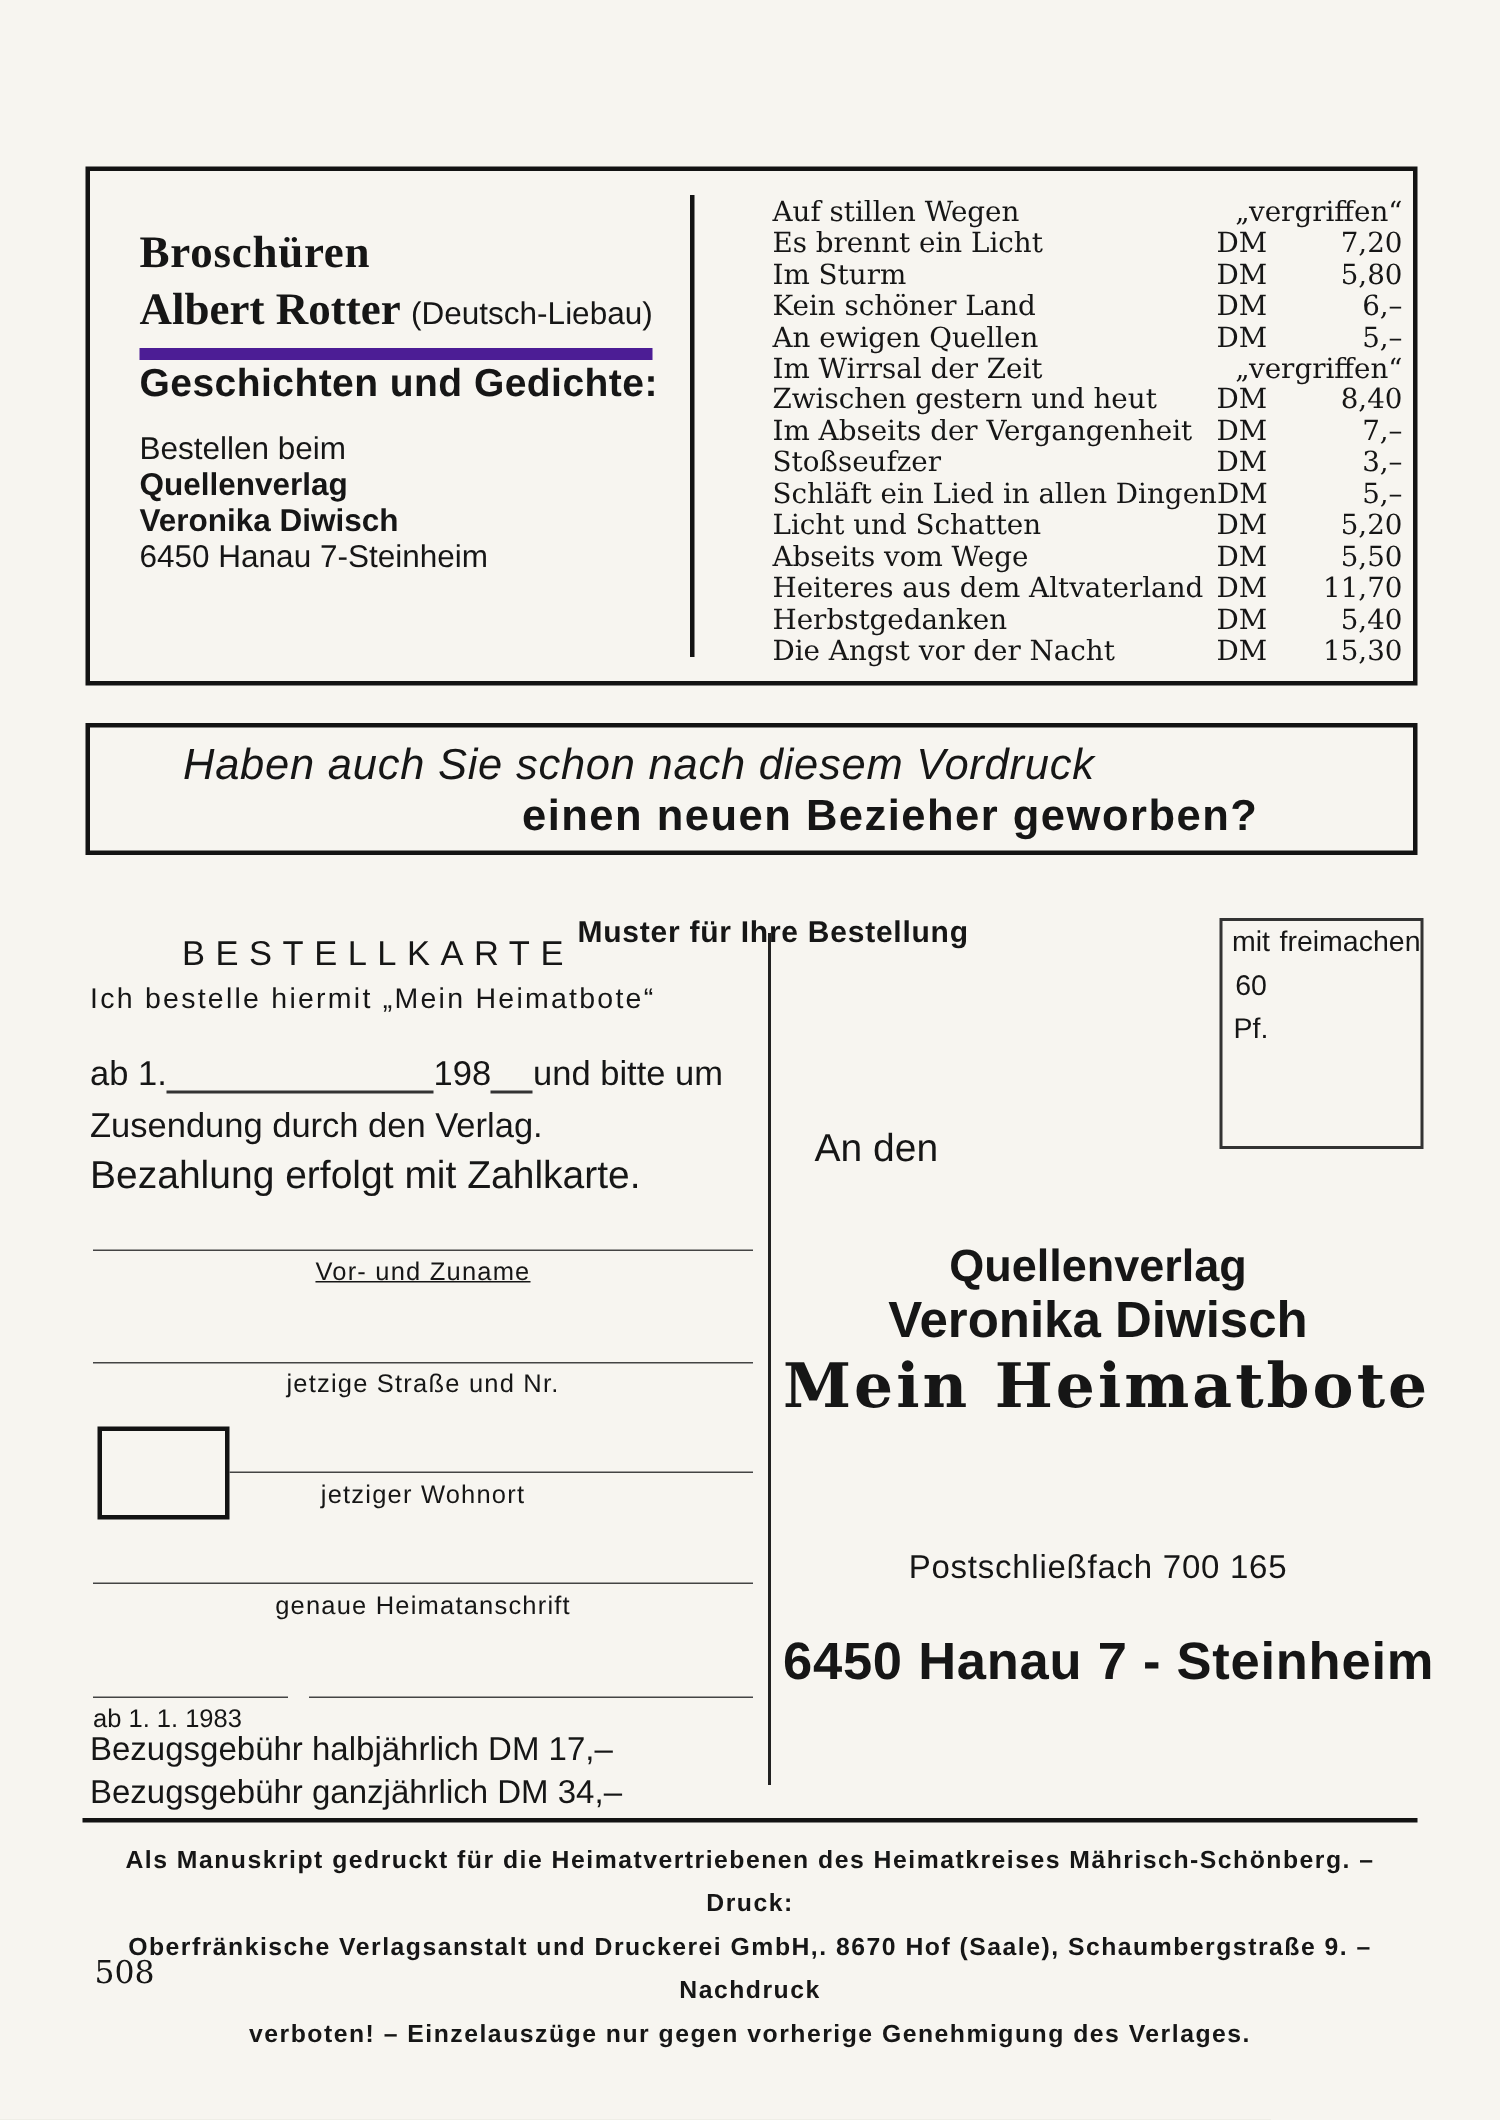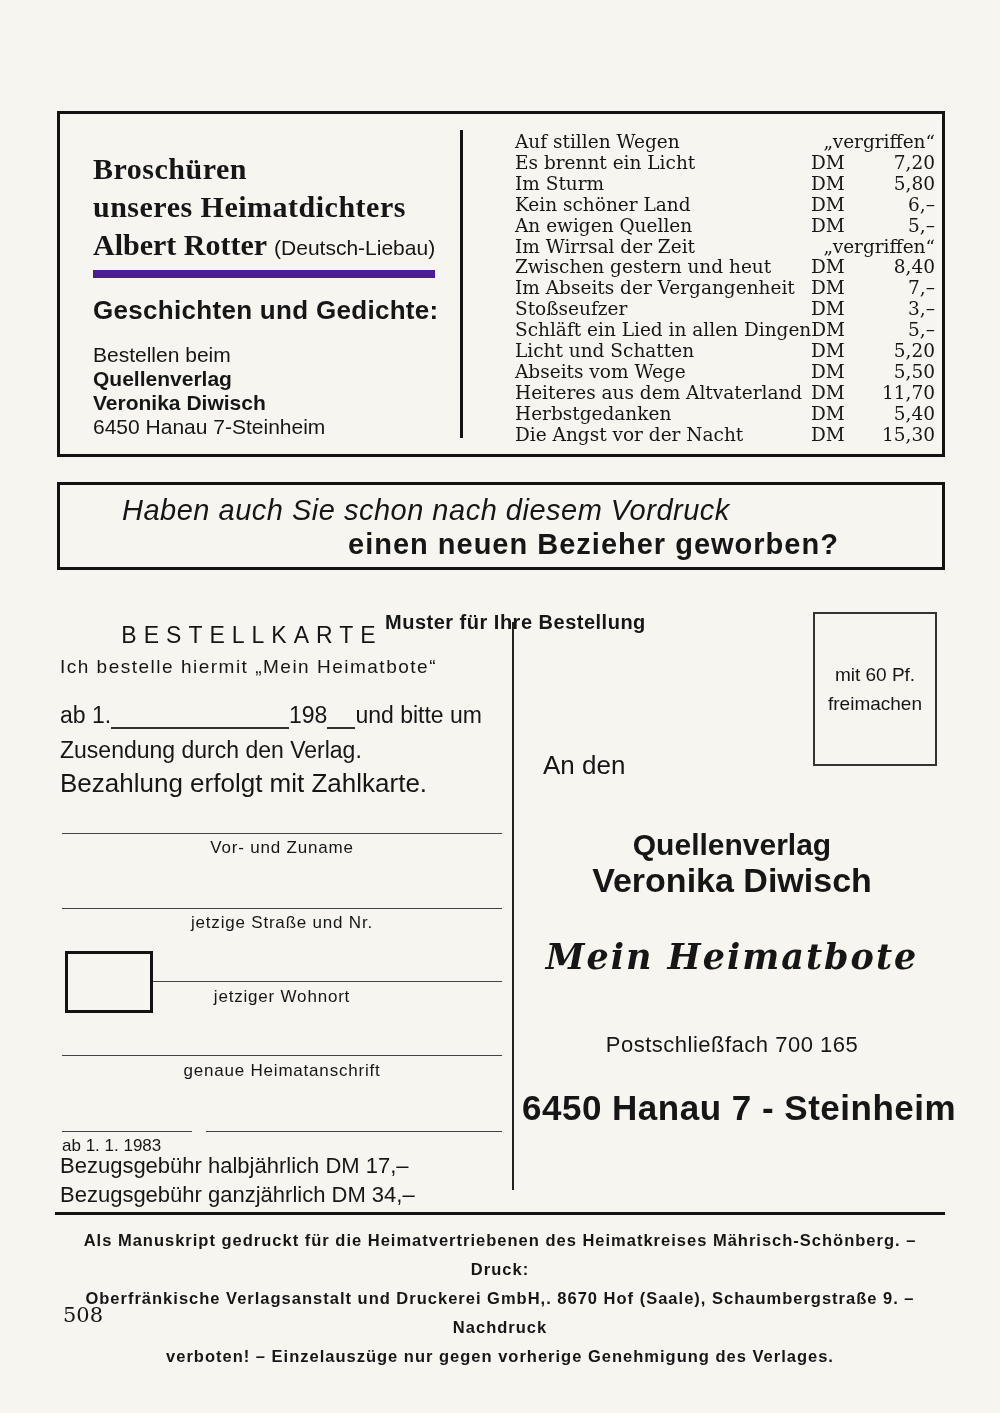--- a/index.html
+++ b/index.html
@@ -22,21 +22,21 @@
   .cat-title {
     font-family:"Liberation Serif", serif; font-weight:bold;
     font-size:30px; line-height:38px; letter-spacing:0.5px;
   }
   .cat-title-line3 {
     display:inline-block; border-bottom:8px solid #4c1d95; padding-bottom:3px;
     font-family:"Liberation Serif", serif; font-weight:bold; font-size:30px; line-height:38px;
     white-space:nowrap;
   }
   .cat-origin { font-family:"Liberation Sans", sans-serif; font-weight:normal; font-size:21px; }
-  .cat-genre { font-weight:bold; font-size:26px; margin-top:17px; letter-spacing:0.3px; }
+  .cat-genre { font-weight:bold; font-size:26px; letter-spacing:0.3px; }
   .cat-order { margin-top:17px; font-size:21px; line-height:24px; }
   .cat-pub   { font-weight:bold; font-size:21px; line-height:24px; }
   .cat-city  { font-size:21px; line-height:24px; }
   .catalog-list {
     position:absolute; left:455px; top:18px; width:420px;
     font-family:"DejaVu Serif", serif; font-size:18.5px; line-height:20.9px;
   }
   .book-row { display:flex; white-space:nowrap; }
   .book-title { flex:1; }
   .price-cell { display:flex; width:124px; }
@@ -65,48 +65,47 @@
   .blank-short { width:28px; border-bottom:2px solid #333; height:1.1em; }
   .order-text1 { position:absolute; left:60px; top:737px; font-size:23px; }
   .order-text2 { position:absolute; left:60px; top:768px; font-size:26px; }
   .form-rule { position:absolute; height:0; border-top:1.5px solid #444; }
   .form-label { position:absolute; font-size:17px; letter-spacing:0.8px; text-align:center; width:440px; left:62px; }
   .sender-box { position:absolute; left:65px; top:951px; width:88px; height:62px; border:3px solid #131313; }
   .valid-from { position:absolute; left:62px; top:1136px; font-size:17px; }
   .fee-half { position:absolute; left:60px; top:1153px; font-size:22px; }
   .fee-full { position:absolute; left:60px; top:1182px; font-size:22px; }
   
-  .stamp-box { position:absolute; left:813px; top:612px; width:124px; height:154px;
-    border:2px solid #333; display:flex; flex-direction:column; justify-content:center;
+  .stamp-box { position:absolute; left:813px; top:612px; width:136px; height:154px;
+    border:2px solid #333; display:flex; flex-direction:row; justify-content:center;
     text-align:center; font-size:19px; line-height:29px; }
   .an-den { position:absolute; left:543px; top:750px; font-size:26px; }
   .addr { position:absolute; left:522px; width:420px; text-align:center; white-space:nowrap; }
   .addr-pub  { top:828px; font-weight:bold; font-size:30px; }
   .addr-name { top:861px; font-weight:bold; font-size:34px; }
-  .addr-mag  { top:936px; font-family:"DejaVu Serif", serif; font-style:italic; font-weight:bold;
-               font-size:35px; letter-spacing:2px; }
+  .addr-mag  { top:900px; font-family:"DejaVu Serif", serif; font-weight:bold;
+               font-size:41px; letter-spacing:2px; }
   .addr-po   { top:1032px; font-size:22px; letter-spacing:0.5px; }
   .addr-city { top:1088px; font-weight:bold; font-size:35px; letter-spacing:0.5px; }
   
   .footer-rule { position:absolute; left:55px; top:1212px; width:890px; height:3px; background:#131313; }
   .footer { position:absolute; left:70px; top:1226px; width:860px; text-align:center;
     font-weight:bold; font-size:16.5px; letter-spacing:1px; line-height:29px; }
   .page-number { position:absolute; left:63px; top:1303px;
     font-family:"DejaVu Serif", serif; font-size:21px; }
 </style>
 </head>
 <body>
 
 <div id="page">
 
   <div class="catalog-box">
     <div class="catalog-divider"></div>
     <div class="catalog-left">
       <div class="cat-title">Broschüren</div>
-      <div class="cat-title">unseres Heimatdichters</div>
       <div class="cat-title-line3">
         <span>Albert Rotter</span>
         <span class="cat-origin">(Deutsch-Liebau)</span>
       </div>
       <div class="cat-genre">Geschichten und Gedichte:</div>
       <div class="cat-order">Bestellen beim</div>
       <div class="cat-pub">Quellenverlag</div>
       <div class="cat-pub">Veronika Diwisch</div>
       <div class="cat-city">6450 Hanau 7-Steinheim</div>
     </div>
@@ -248,21 +247,21 @@
     <span>ab 1.</span>
     <span class="blank"></span>
     <span>198</span>
     <span class="blank-short"></span>
     <span>und bitte um</span>
   </div>
   <div class="order-text1">Zusendung durch den Verlag.</div>
   <div class="order-text2">Bezahlung erfolgt mit Zahlkarte.</div>
 
   <div class="form-rule" style="left:62px; top:833px; width:440px;"></div>
-  <div class="form-label" style="top:838px;">Vor- und Zuname</div>
+  <div class="form-label" style="top:838px;text-decoration:underline;">Vor- und Zuname</div>
 
   <div class="form-rule" style="left:62px; top:908px; width:440px;"></div>
   <div class="form-label" style="top:913px;">jetzige Straße und Nr.</div>
 
   <div class="sender-box"></div>
   <div class="form-rule" style="left:153px; top:981px; width:349px;"></div>
   <div class="form-label" style="top:987px;">jetziger Wohnort</div>
 
   <div class="form-rule" style="left:62px; top:1055px; width:440px;"></div>
   <div class="form-label" style="top:1061px;">genaue Heimatanschrift</div>

